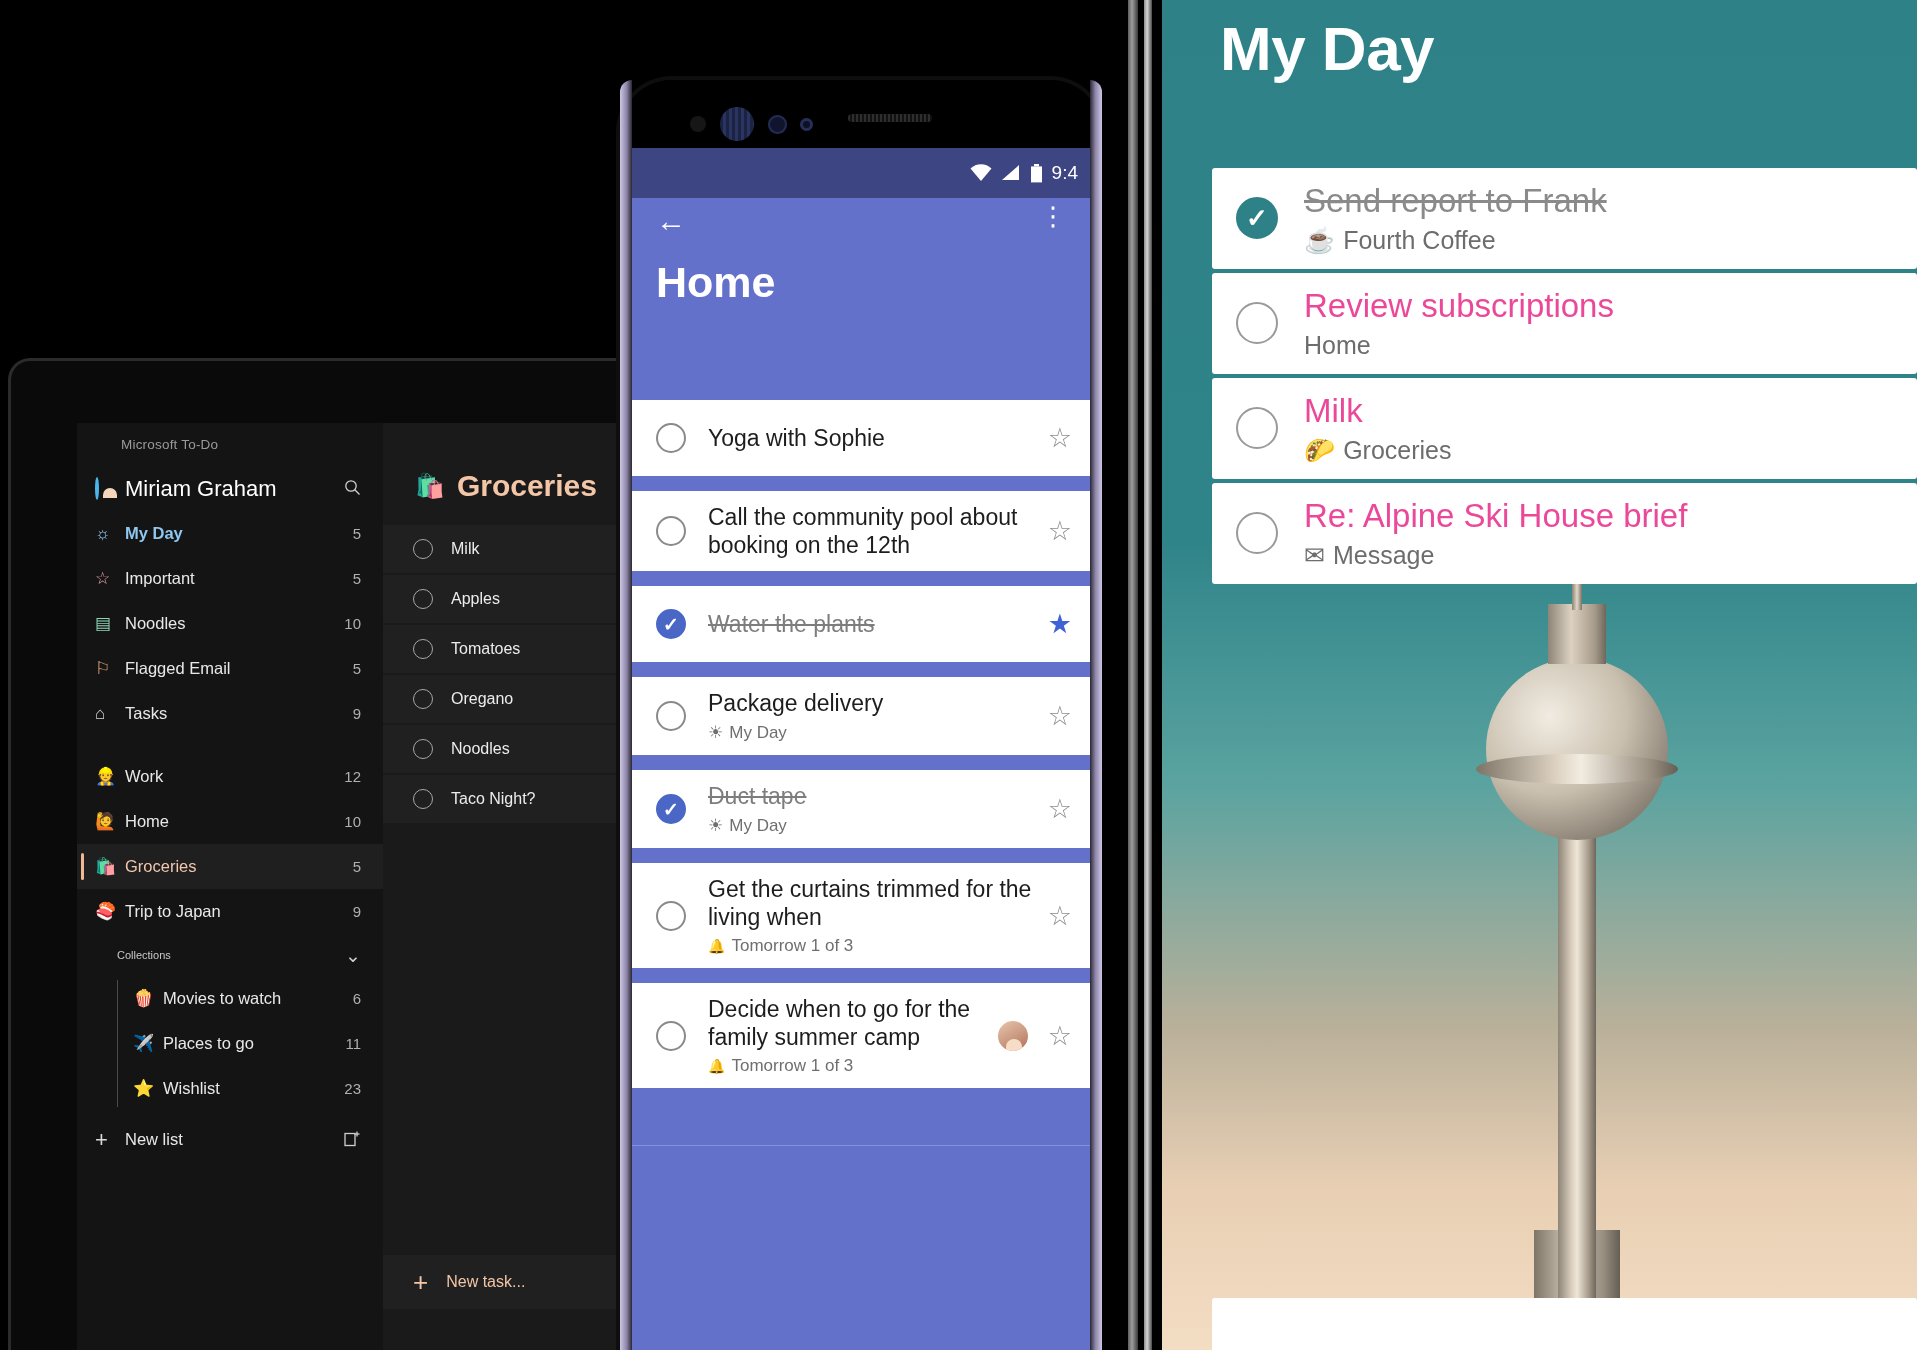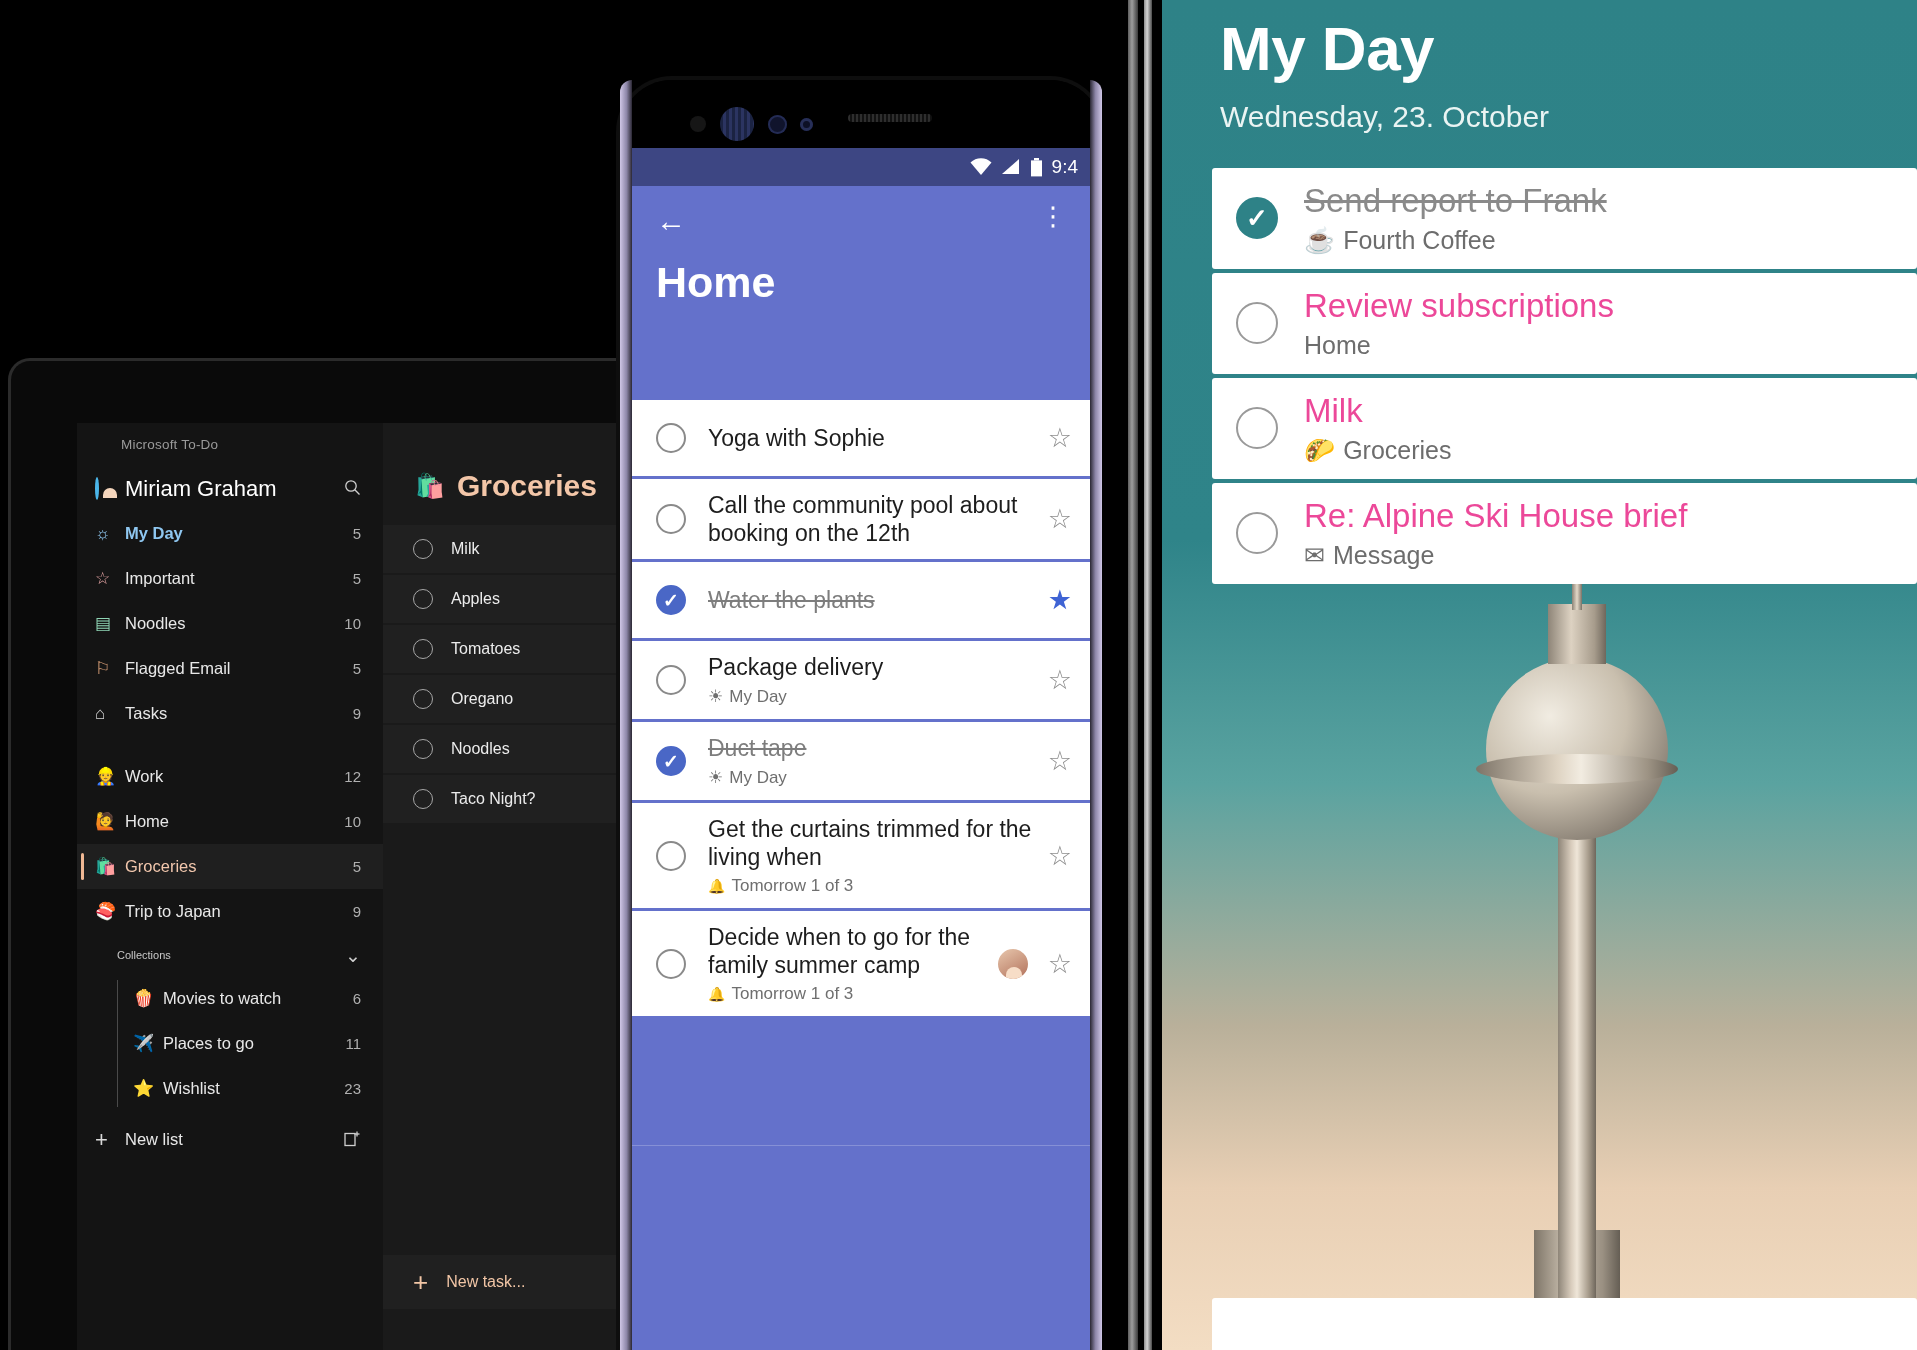--- a/index.html
+++ b/index.html
@@ -144,21 +144,21 @@
     position: absolute; left: 0; right: 0; top: 0; height: 68px;
     background: #000; z-index: 3;
   }
   .ph-sensor { position: absolute; border-radius: 50%; background: #111; }
   #ph-speaker {
     position: absolute; left: 228px; top: 34px; width: 84px; height: 8px;
     border-radius: 5px;
     background: repeating-linear-gradient(90deg,#2e2e2e 0 2px,#111 2px 4px);
   }
   #phone-status {
-    position: absolute; left: 12px; right: 12px; top: 68px; height: 38px;
+    position: absolute; left: 12px; right: 12px; top: 68px; height: 50px;
     background: #3d4683;
     display: flex; align-items: center; justify-content: flex-end;
     gap: 9px; padding-right: 12px; z-index: 4;
   }
   #phone-status .clk { color: #fff; font-size: 19px; font-weight: 500; }
   #phone-header {
     position: absolute; left: 12px; right: 12px; top: 106px; height: 214px;
     background: #6471cb; z-index: 2;
     padding: 20px 24px 0 24px;
   }
@@ -166,21 +166,21 @@
   #ph-back { color: #fff; font-size: 30px; line-height: 1; }
   #ph-menu { color: #fff; font-size: 26px; line-height: .8; letter-spacing: 0; }
   #ph-title {
     color: #fff; font-size: 43px; font-weight: bold; margin-top: 22px;
   }
   #phone-body {
     position: absolute; left: 12px; right: 12px; top: 320px; bottom: 0;
     background: #6471cb; z-index: 2; overflow: hidden;
   }
   .ph-card {
-    background: #fff; margin-bottom: 3px;
+    background: #fff; margin-bottom: 15px;
     display: flex; align-items: center;
     padding: 0 18px 0 24px; min-height: 76px;
     position: relative;
   }
   .ph-check {
     width: 30px; height: 30px; border-radius: 50%;
     border: 2px solid #8a8a8a; flex-shrink: 0; margin-right: 22px;
   }
   .ph-check.done {
     background: #4a67c6; border-color: #4a67c6;
@@ -548,21 +548,20 @@
           <div class="tw-shaft"></div>
           <div class="tw-sphere"></div>
           <div class="tw-ring"></div>
           <div class="tw-neck"></div>
           <div class="tw-antenna"></div>
         </div>
       </div>
 
       <div id="t2-head">
         <div id="t2-title">My Day</div>
-        <div id="t2-date">Wednesday, 23. October</div>
       </div>
 
       <div id="t2-list">
         <div class="t2-card completed">
           <span class="t2-check done"></span>
           <span>
             <span class="t2-title-txt">Send report to Frank</span>
             <span class="t2-sub">
               <span>☕</span>
               <span>Fourth Coffee</span>

